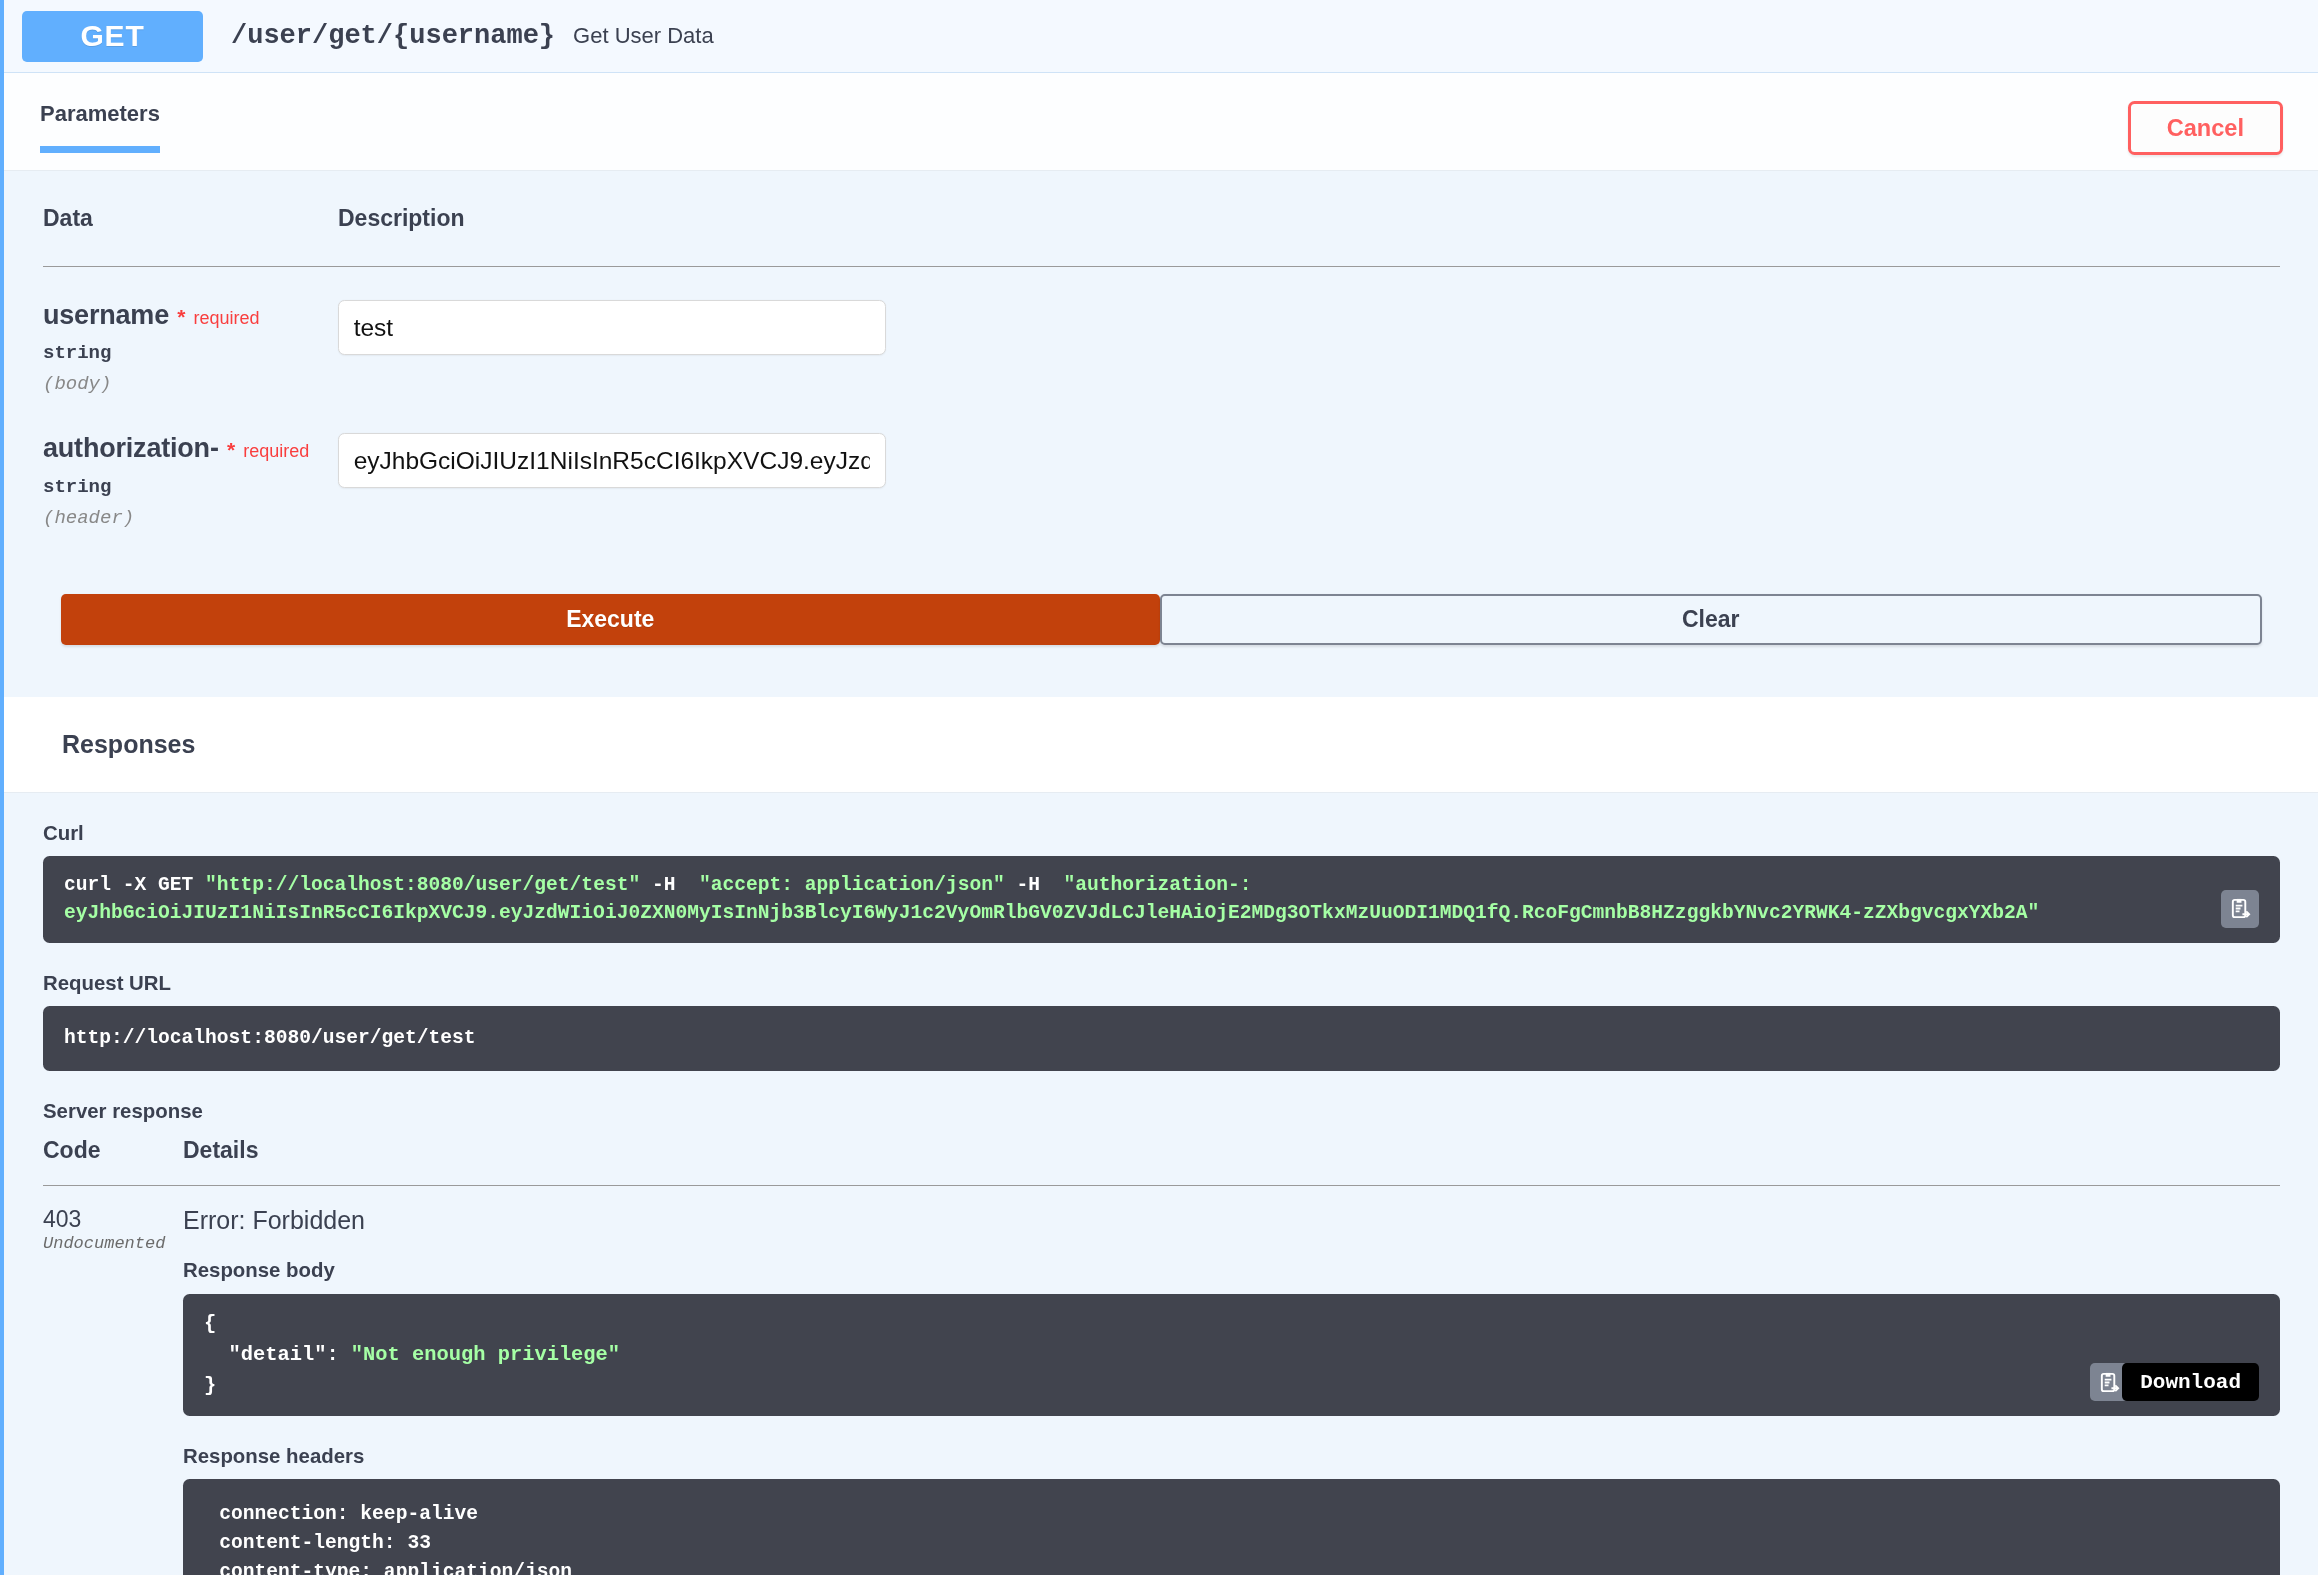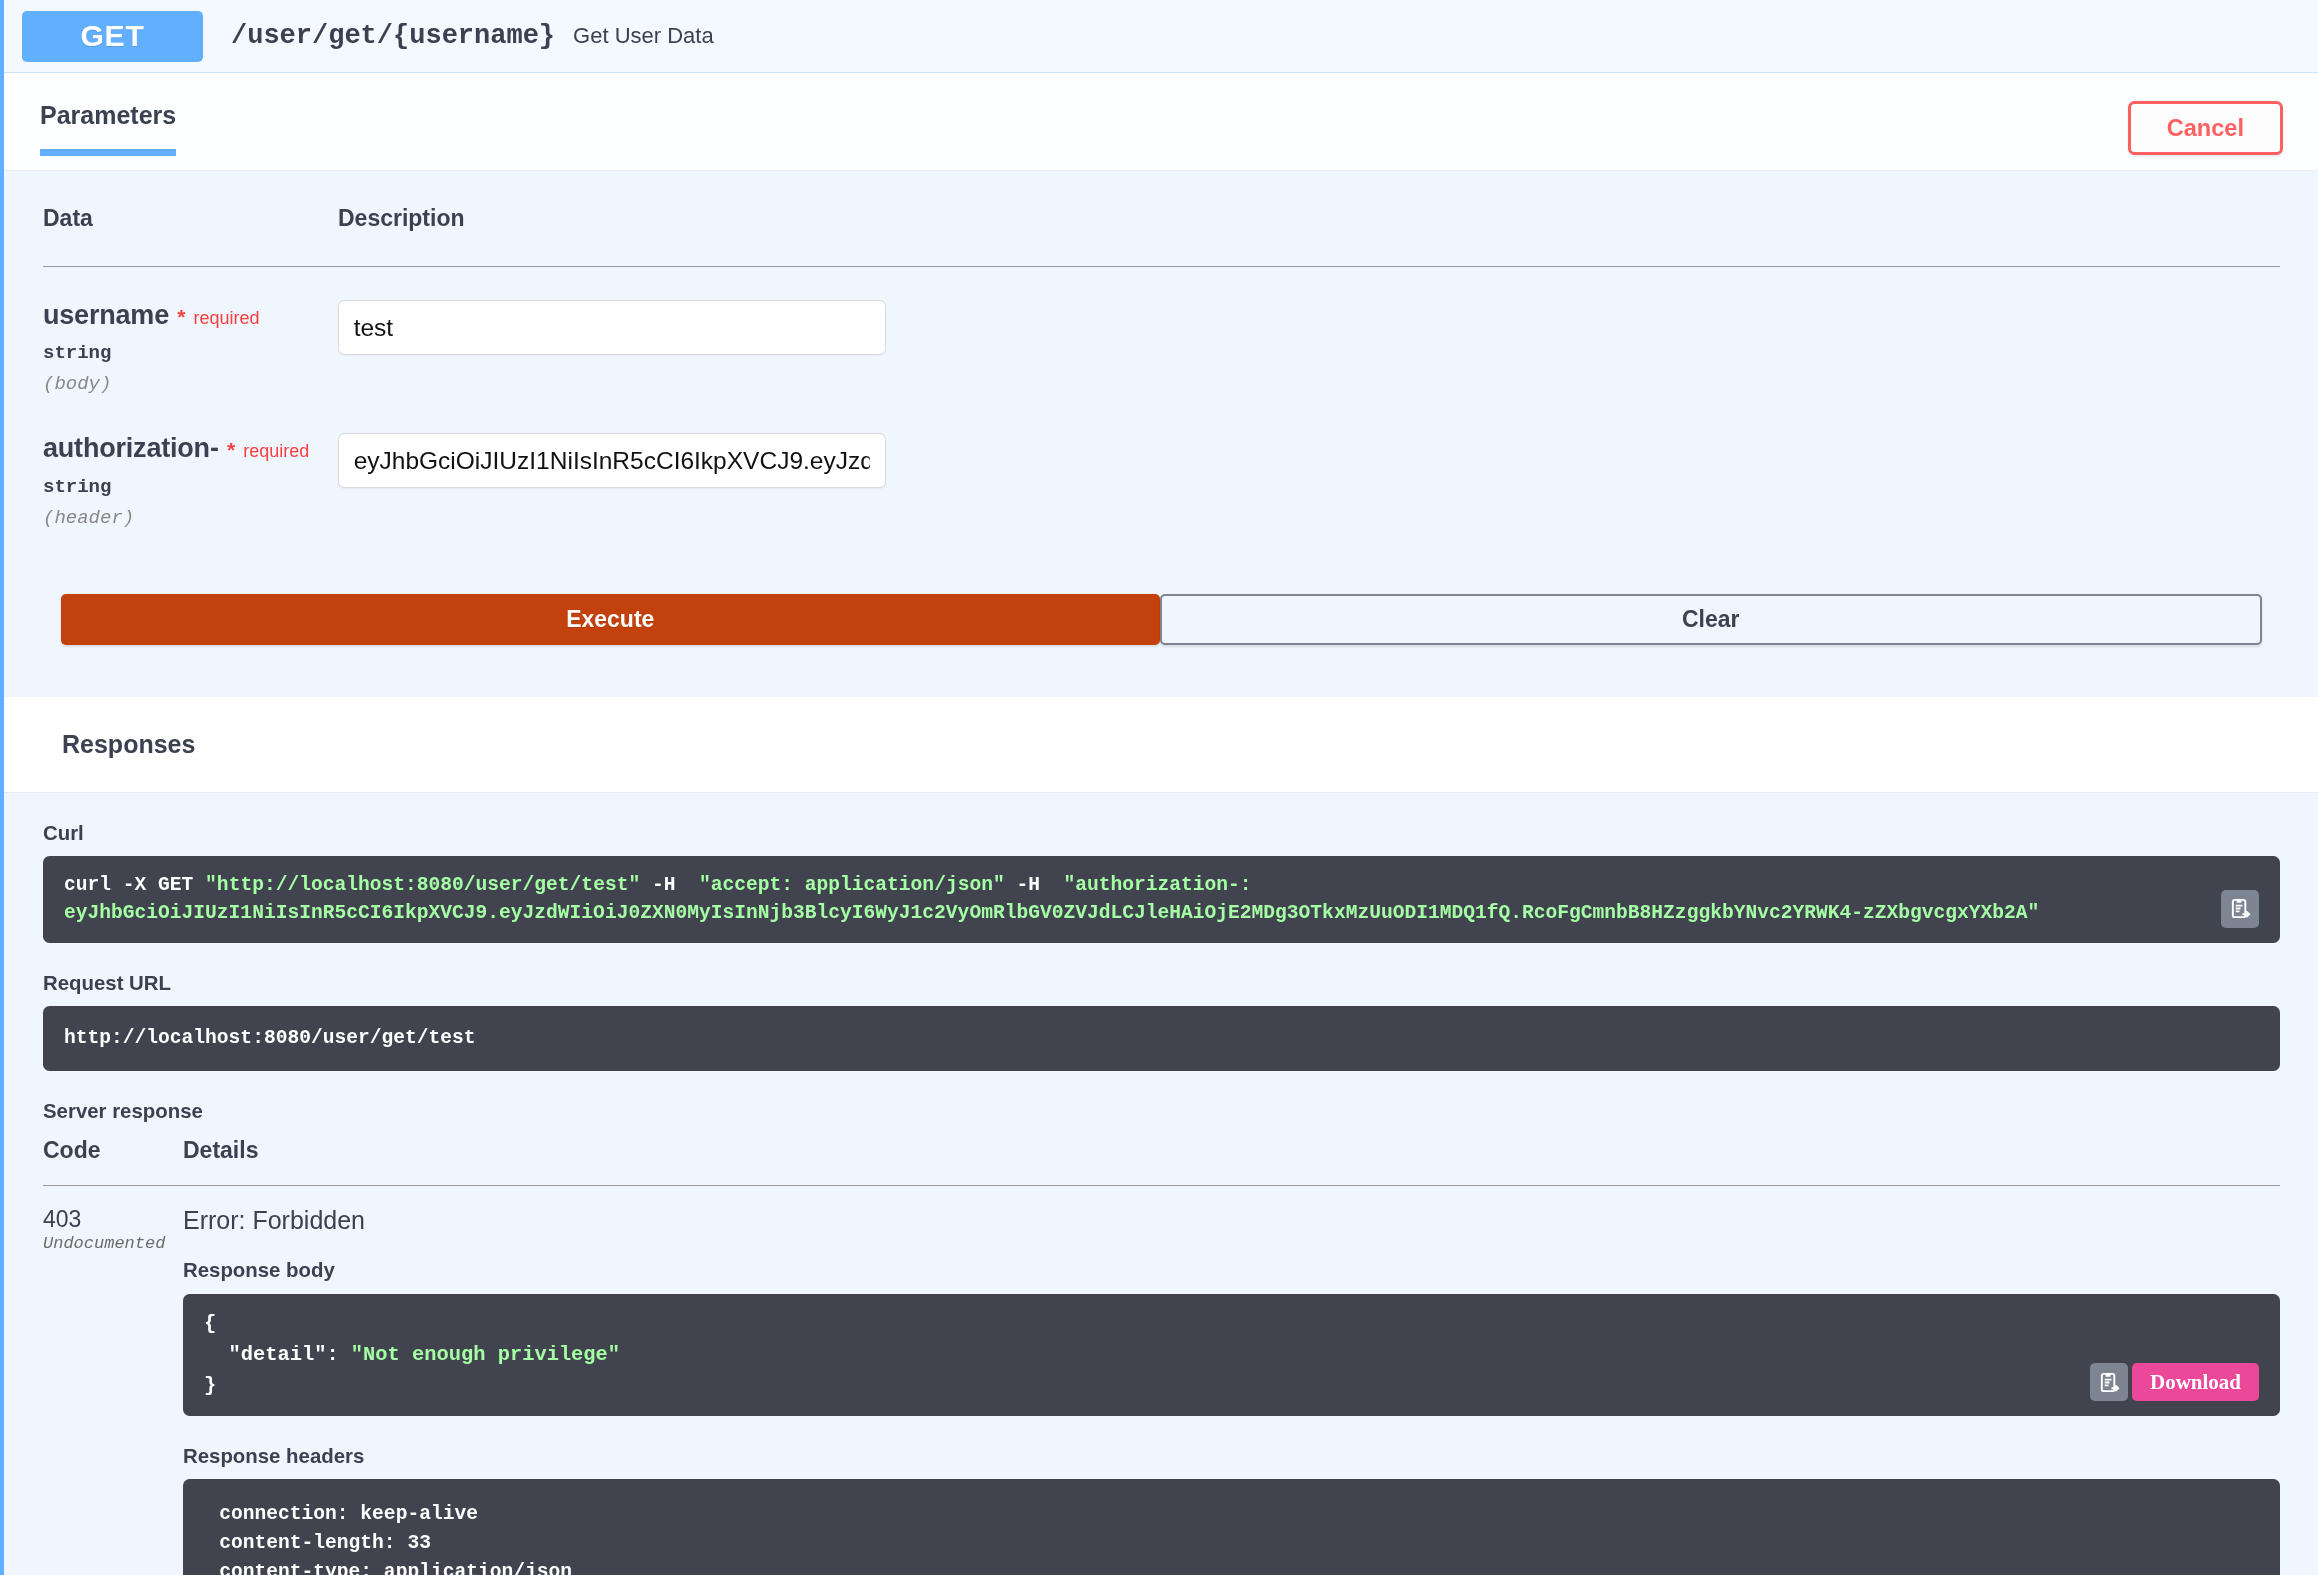--- a/index.html
+++ b/index.html
@@ -69,21 +69,21 @@
     display: flex;
     align-items: flex-start;
     justify-content: space-between;
     padding: 28px 36px 0 36px;
     background: #fdfeff;
     border-bottom: 0.8px solid #e6ecf2;
     height: 98px;
   }
   .tab-wrap { position: relative; }
   .tab-label {
-    font-size: 25px;
+    font-size: 22px;
     font-weight: bold;
     color: #3b4151;
     padding-bottom: 26px;
     cursor: pointer;
     display: inline-block;
   }
   .tab-underline {
     position: absolute;
     left: 0; bottom: 0;
     width: 100%;
@@ -306,30 +306,30 @@
   .body-block { padding-right: 293px; }
   .body-block pre { font-size: 20.4px; line-height: 1.52; }
   .hdr-block { padding: 21px 24.5px; }
   .hdr-block pre {
     font-size: 19.6px;
     line-height: 1.48;
     white-space: pre;
   }
   .btn-download {
     position: absolute;
-    background: #ec4899;
+    background: #000000;
     border: none;
     border-radius: 4.9px;
     height: 38px;
     padding: 0 18px;
     color: #ffffff;
     font-size: 21px;
     font-weight: bold;
     cursor: pointer;
-    font-family: Liberation Serif, serif;
+    font-family: Liberation Mono, monospace;
   }
 </style>
 </head>
 <body>
 
 <div class="op-block">
 
   <div class="op-summary">
     <div class="http-method">GET</div>
     <div class="op-path">/user/get/{username}</div>

